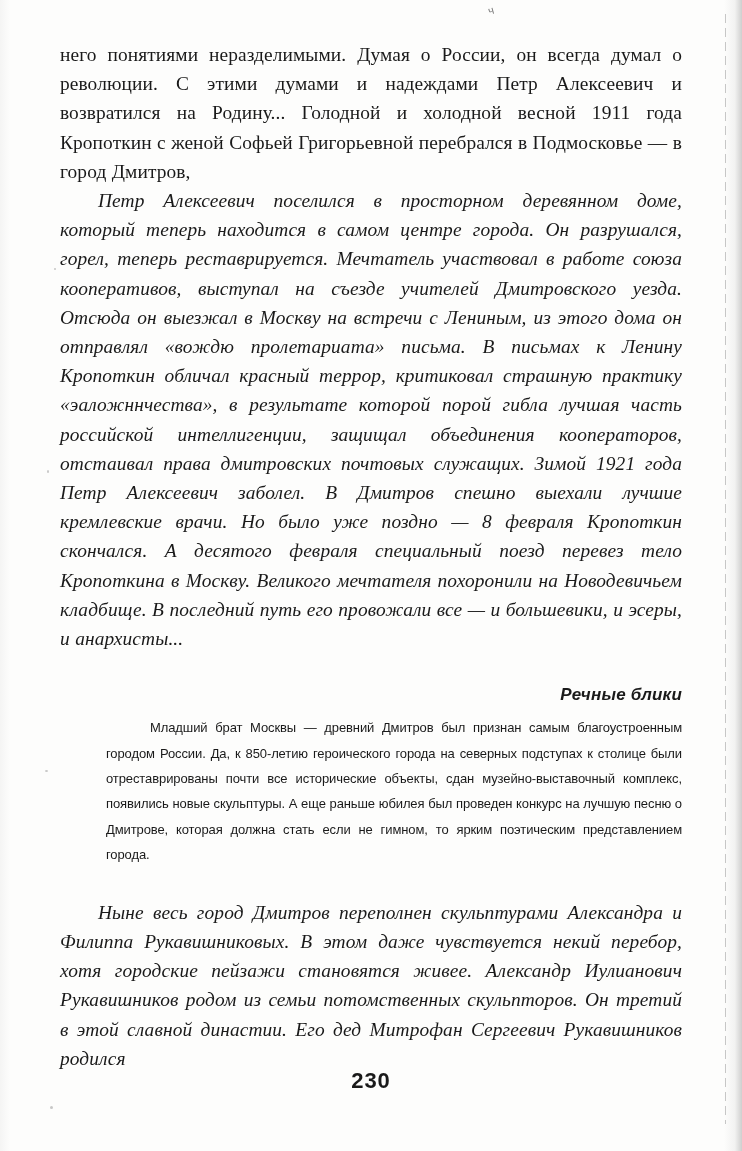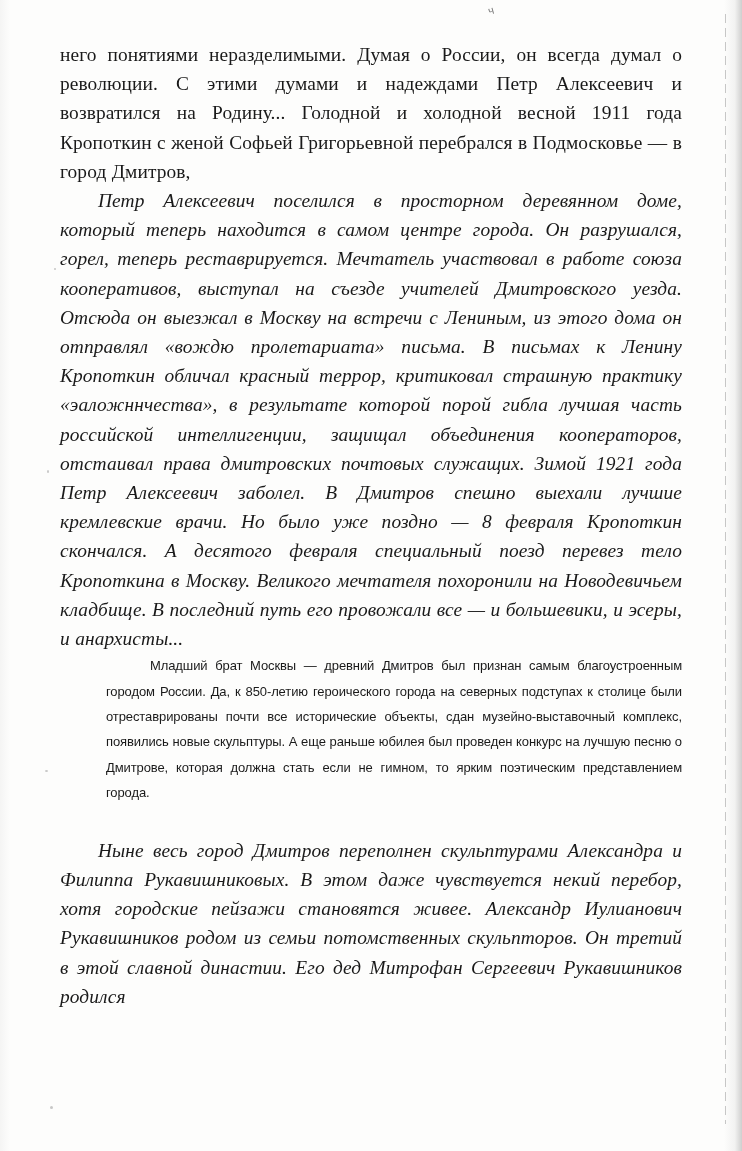--- a/index.html
+++ b/index.html
@@ -134,23 +134,25 @@
   <div class="speck" style="left:50px; top:1106px; width:3px; height:3px;"></div>
 
   <div class="top-mark">ч</div>
 
   <div class="content">
 
     <p class="body-par">него понятиями неразделимыми. Думая о России, он всегда думал о революции. С этими думами и надеждами Петр Алексеевич и возвратился на Родину... Голодной и холодной весной 1911 года Кропоткин с женой Софьей Григорьевной перебрался в Подмосковье — в город Дмитров,</p>
 
     <p class="body-par indent">Петр Алексеевич поселился в просторном деревянном доме, который теперь находится в самом центре города. Он разрушался, горел, теперь реставрируется. Мечтатель участвовал в работе союза кооперативов, выступал на съезде учителей Дмитровского уезда. Отсюда он выезжал в Москву на встречи с Лениным, из этого дома он отправлял «вождю пролетариата» письма. В письмах к Ленину Кропоткин обличал красный террор, критиковал страшную практику «эаложннчества», в результате которой порой гибла лучшая часть российской интеллигенции, защищал объединения кооператоров, отстаивал права дмитровских почтовых служащих. Зимой 1921 года Петр Алексеевич заболел. В Дмитров спешно выехали лучшие кремлевские врачи. Но было уже поздно — 8 февраля Кропоткин скончался. А десятого февраля специальный поезд перевез тело Кропоткина в Москву. Великого мечтателя похоронили на Новодевичьем кладбище. В последний путь его провожали все — и большевики, и эсеры, и анархисты...</p>
 
+    <div class="sub-head">Речные блики</div>
 
     <p class="inset">Младший брат Москвы — древний Дмитров был признан самым благоустроенным городом России. Да, к 850-летию героического города на северных подступах к столице были отреставрированы почти все исторические объекты, сдан музейно-выставочный комплекс, появились новые скульптуры. А еще раньше юбилея был проведен конкурс на лучшую песню о Дмитрове, которая должна стать если не гимном, то ярким поэтическим представлением города.</p>
 
     <div class="gap-after-inset"></div>
 
     <p class="body-par indent">Ныне весь город Дмитров переполнен скульптурами Александра и Филиппа Рукавишниковых. В этом даже чувствуется некий перебор, хотя городские пейзажи становятся живее. Александр Иулианович Рукавишников родом из семьи потомственных скульпторов. Он третий в этой славной династии. Его дед Митрофан Сергеевич Рукавишников родился</p>
 
   </div>
 
+  <div class="page-number">230</div>
 
 </div>
 
 </body></html>

